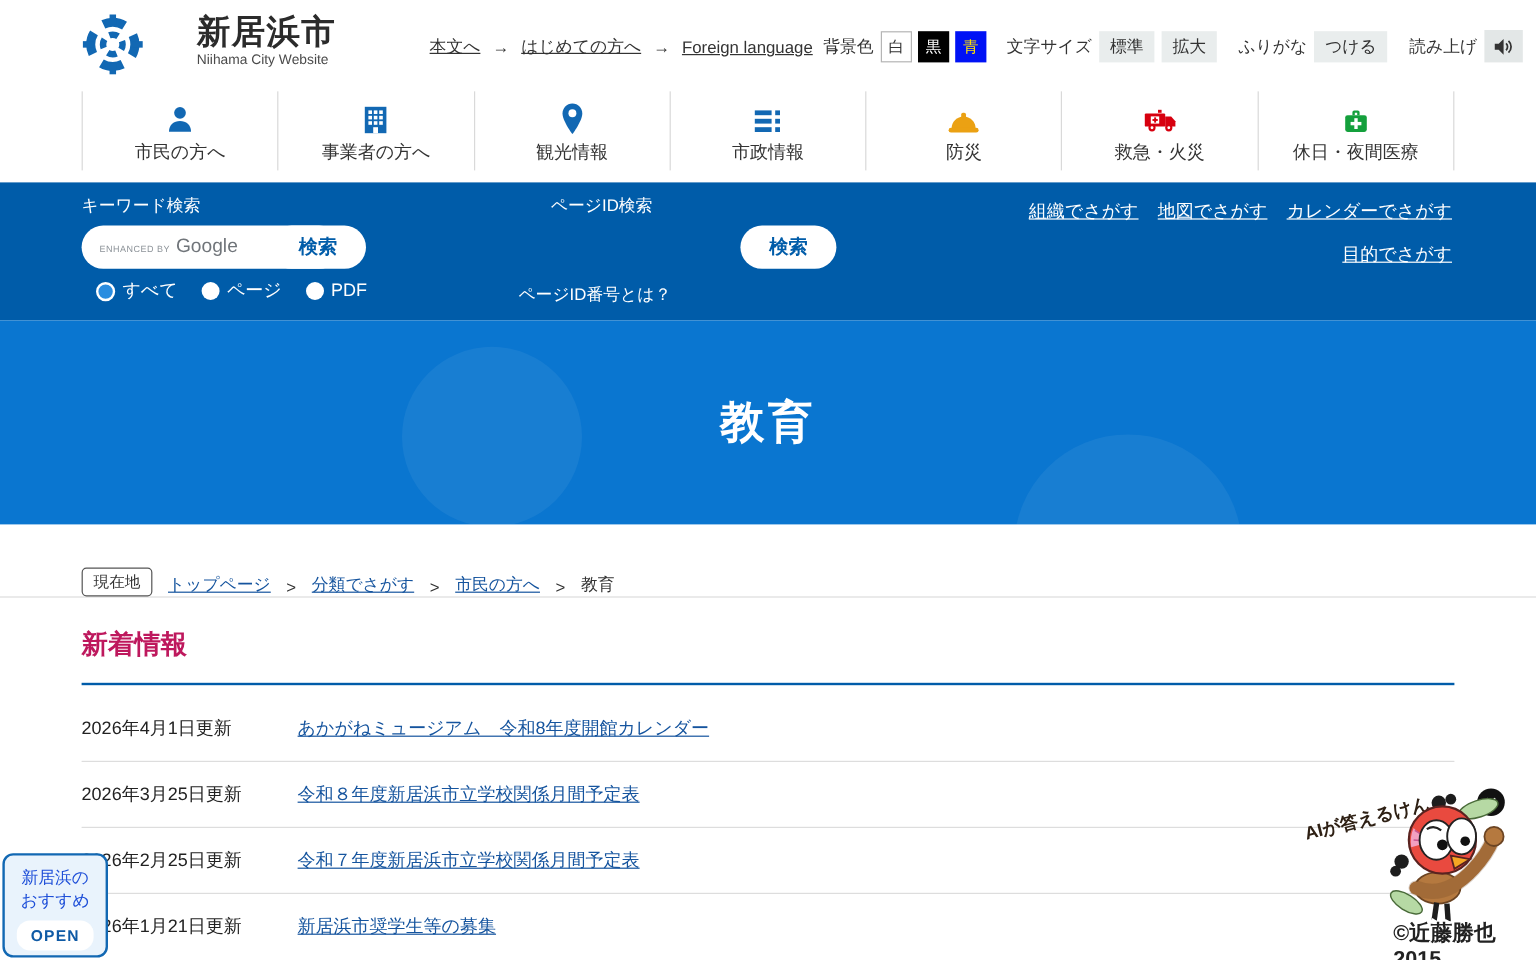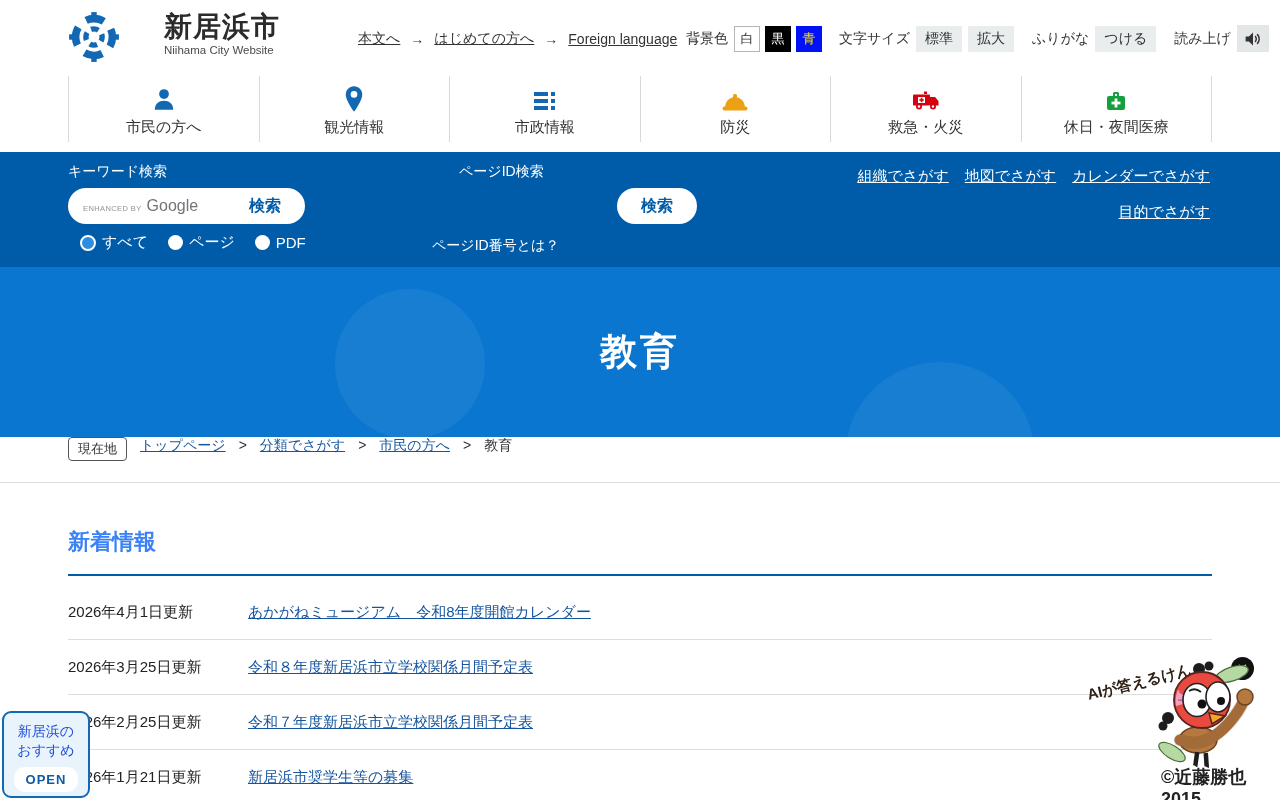--- a/index.html
+++ b/index.html
@@ -59,29 +59,29 @@
   .band-links a { color:#fff; text-decoration:underline; cursor:pointer; white-space:nowrap; }
 
   
   .hero { position:relative; height:170px; background:#0a76d0; overflow:hidden; display:flex; align-items:center; justify-content:center; }
   .hero-circle { position:absolute; border-radius:50%; background:rgba(255,255,255,0.06); }
   .hc1 { width:150px; height:150px; left:335px; top:22px; }
   .hc2 { width:190px; height:190px; left:845px; top:95px; }
   .hero-title { position:relative; font-size:37px; font-weight:bold; color:#fff; letter-spacing:3px; }
 
   
-  .crumbs { height:46px; display:flex; align-items:flex-start; padding:0 68px; border-bottom:1px solid #ddd; gap:9px; font-size:14px; }
+  .crumbs { height:61px; display:flex; align-items:flex-end; padding:0 68px; border-bottom:1px solid #ddd; gap:9px; font-size:14px; }
   .loc-badge { border:1px solid #555; border-radius:4px; padding:2px 9px; font-size:13px; color:#333; }
   .crumbs a { color:#15549e; text-decoration:underline; cursor:pointer; margin-left:4px; }
   .crumb-sep { color:#333; margin-left:4px; }
   .crumb-cur { color:#333; margin-left:4px; }
 
   
   .main { padding:0 68px; }
-  .news-heading { margin-top:44px; font-size:22px; font-weight:bold; color:#3b82f6; }
+  .news-heading { margin-top:24px; font-size:22px; font-weight:bold; color:#be185d; }
   .news-rule { margin-top:17px; border:none; border-top:2px solid #005ca9; }
   .news-list { margin-top:9px; }
   .news-row { display:flex; align-items:center; height:55px; border-bottom:1px solid #ddd; }
   .news-row:last-child { border-bottom:none; }
   .news-date { width:180px; font-size:15px; color:#222; flex:none; }
   .news-link { font-size:15px; color:#15549e; text-decoration:underline; cursor:pointer; }
 
   
   .osusume { position:absolute; left:2px; top:711px; width:88px; height:87px; background:#e9f3fc; border:2px solid #1268b3; border-radius:9px; text-align:center; padding-top:9px; cursor:pointer; }
   .osusume-text { font-size:14px; font-weight:normal; color:#1d4ed8; line-height:1.35; }
@@ -153,20 +153,40 @@
       <span class="catnav-icon">
         <svg width="26" height="26" viewBox="0 0 24 24" fill="#1268b3">
             <circle cx="12" cy="6.5" r="4.5"></circle>
             <path d="M3.5 21c0-5.2 3.8-8.2 8.5-8.2s8.5 3 8.5 8.2z"></path>
           </svg>
       </span>
       <span class="catnav-label">市民の方へ</span>
     </div>
     <div class="catnav-item">
       <span class="catnav-icon">
+        <svg width="24" height="26" viewBox="0 0 24 26" fill="#1268b3">
+            <rect x="3" y="2" width="18" height="22"></rect>
+            <g fill="#fff">
+              <rect x="6" y="5" width="3" height="3"></rect>
+              <rect x="10.5" y="5" width="3" height="3"></rect>
+              <rect x="15" y="5" width="3" height="3"></rect>
+              <rect x="6" y="9.5" width="3" height="3"></rect>
+              <rect x="10.5" y="9.5" width="3" height="3"></rect>
+              <rect x="15" y="9.5" width="3" height="3"></rect>
+              <rect x="6" y="14" width="3" height="3"></rect>
+              <rect x="10.5" y="14" width="3" height="3"></rect>
+              <rect x="15" y="14" width="3" height="3"></rect>
+              <rect x="10" y="19" width="4" height="5"></rect>
+            </g>
+          </svg>
+      </span>
+      <span class="catnav-label">事業者の方へ</span>
+    </div>
+    <div class="catnav-item">
+      <span class="catnav-icon">
         <svg width="22" height="28" viewBox="0 0 24 30" fill="#1268b3">
             <path d="M12 1C6.8 1 3 5 3 10.2 3 17 12 29 12 29s9-12 9-18.8C21 5 17.2 1 12 1z"></path>
             <circle cx="12" cy="10" r="3.6" fill="#fff"></circle>
           </svg>
       </span>
       <span class="catnav-label">観光情報</span>
     </div>
     <div class="catnav-item">
       <span class="catnav-icon">
         <svg width="26" height="24" viewBox="0 0 26 24" fill="#1268b3">

